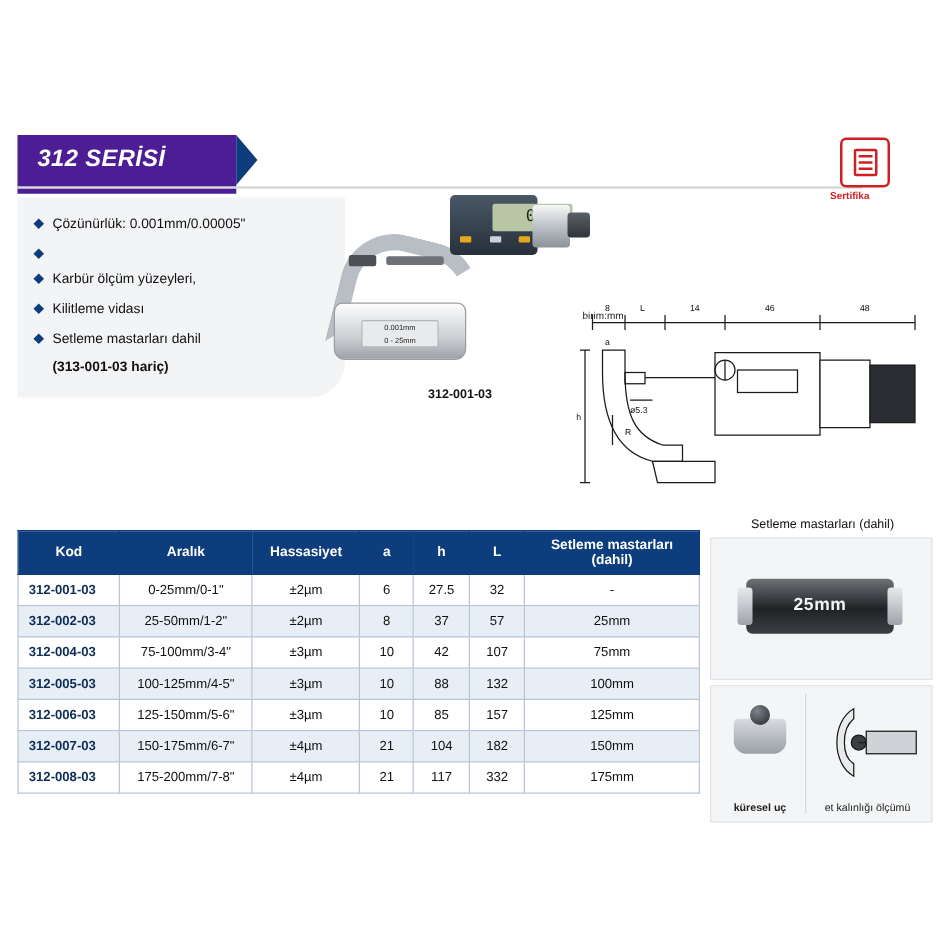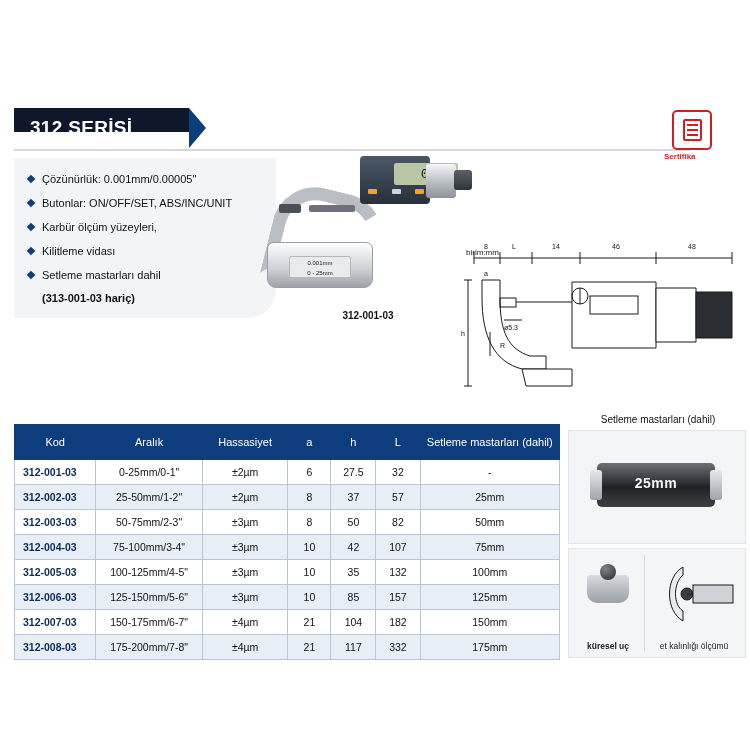--- a/index.html
+++ b/index.html
@@ -24,22 +24,23 @@
   }
   .header-band {
     position: absolute;
     left: 14px; top: 0;
     width: 560px; height: 40px;
     background: #ffffff;
   }
   .series-tag {
     position: absolute;
     left: 14px; top: 0;
-    width: 175px; height: 24px;
-    background: #0f172a;
+    width: 175px; height: 47px;
+    background: #4c1d95;
+    font-style: italic;
   }
   .series-tag .series-text {
     color: #fff;
     font-size: 19px;
     font-weight: bold;
     letter-spacing: .3px;
     line-height: 40px;
     padding-left: 16px;
     display: block;
   }
@@ -280,21 +281,21 @@
     border-collapse: collapse;
     width: 546px;
     font-size: 10.5px;
   }
   table.specs th {
     background: #0d3d7c;
     color: #fff;
     font-size: 11px;
     height: 34px;
     border: 1px solid #0d3d7c;
-    font-weight: normal;
+    font-weight: bold;
     padding: 0 4px;
     margin-top: 15px;
   }
   table.specs td {
     border: 1px solid #b9c6d8;
     height: 24px;
     text-align: center;
     padding: 0 3px;
     color: #111;
   }
@@ -416,21 +417,20 @@
   <div class="cert-label">Sertifika</div>
 </div>
 
 <div class="features">
   <div class="feat-row">
     <span class="diamond"></span>
     <span class="feat-text">Çözünürlük: 0.001mm/0.00005"</span>
   </div>
   <div class="feat-row">
     <span class="diamond"></span>
-    <span class="feat-text">Butonlar: ON/OFF/SET, ABS/INC/UNIT</span>
   </div>
   <div class="feat-row">
     <span class="diamond"></span>
     <span class="feat-text">Karbür ölçüm yüzeyleri,</span>
   </div>
   <div class="feat-row">
     <span class="diamond"></span>
     <span class="feat-text">Kilitleme vidası</span>
   </div>
   <div class="feat-row">
@@ -546,43 +546,34 @@
       <tr>
         <td class="kod">312-002-03</td>
         <td>25-50mm/1-2"</td>
         <td>±2µm</td>
         <td>8</td>
         <td>37</td>
         <td>57</td>
         <td>25mm</td>
       </tr>
       <tr>
-        <td class="kod">312-003-03</td>
-        <td>50-75mm/2-3"</td>
-        <td>±3µm</td>
-        <td>8</td>
-        <td>50</td>
-        <td>82</td>
-        <td>50mm</td>
-      </tr>
-      <tr>
         <td class="kod">312-004-03</td>
         <td>75-100mm/3-4"</td>
         <td>±3µm</td>
         <td>10</td>
         <td>42</td>
         <td>107</td>
         <td>75mm</td>
       </tr>
       <tr>
         <td class="kod">312-005-03</td>
         <td>100-125mm/4-5"</td>
         <td>±3µm</td>
         <td>10</td>
-        <td>35</td>
+        <td>88</td>
         <td>132</td>
         <td>100mm</td>
       </tr>
       <tr>
         <td class="kod">312-006-03</td>
         <td>125-150mm/5-6"</td>
         <td>±3µm</td>
         <td>10</td>
         <td>85</td>
         <td>157</td>

